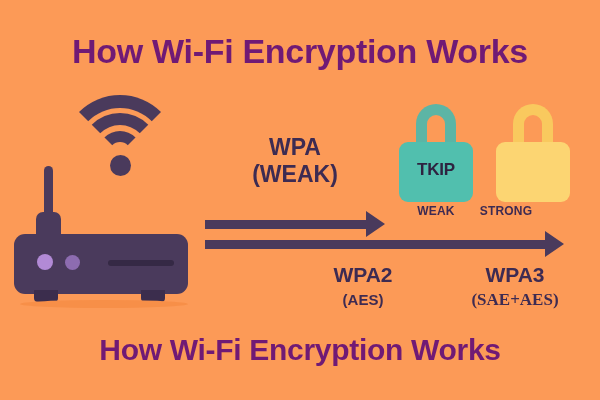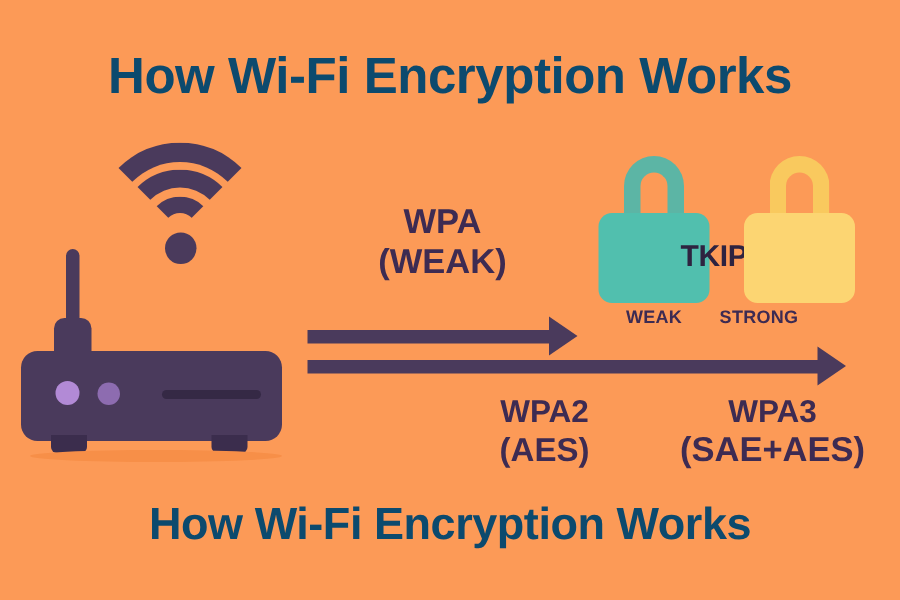--- a/index.html
+++ b/index.html
@@ -17,21 +17,21 @@
     width: 600px;
     height: 400px;
     background: #fc9a57;
     overflow: hidden;
   }
   .title {
     position: absolute;
     left: 0;
     width: 600px;
     text-align: center;
-    color: #0c4a6e;
+    color: #701a75;
     font-weight: bold;
     letter-spacing: -0.3px;
     white-space: nowrap;
   }
   #title-top {
     top: 31px;
     font-size: 34px;
     line-height: 40px;
   }
   #title-bottom {
@@ -210,23 +210,23 @@
   #label-strong { left: 456px; top: 204px; width: 100px; }
   .proto-label {
     font-size: 21px;
     line-height: 25px;
   }
   #label-wep { left: 185px; top: 262px; width: 90px; }
   #label-wpa2 { left: 303px; top: 262px; width: 120px; }
   #label-wpa3 { left: 440px; top: 262px; width: 150px; }
   .proto-sub {
     display: block;
-    font-size: 22px;
-  }
-  #label-wpa3 .proto-sub { font-size: 23px; }
+    font-size: 15px;
+  }
+  #label-wpa3 .proto-sub { font-size: 17px; font-family: Liberation Serif, serif; }
 
   
   .padlock {
     position: absolute;
     width: 74px;
     height: 98px;
   }
   .lock-shackle {
     position: absolute;
     left: 17px;
@@ -245,25 +245,24 @@
     width: 74px;
     height: 60px;
     border-radius: 9px;
   }
   .lock-text {
     position: absolute;
     left: 0;
     top: 56px;
     width: 74px;
     text-align: center;
-    font-size: 20px;
+    font-size: 17px;
     font-weight: bold;
     color: #2e2340;
     letter-spacing: -0.2px;
-    padding-left: 40px;
   }
   #padlock-tkip { left: 399px; top: 104px; }
   #padlock-tkip .lock-shackle { border-color: #5cb5a5; }
   #padlock-tkip .lock-body { background: #51bfae; }
   #padlock-aes { left: 496px; top: 104px; }
   #padlock-aes .lock-shackle { border-color: #f9c95e; }
   #padlock-aes .lock-body { background: #fcd572; }
 </style>
 </head>
 <body>

